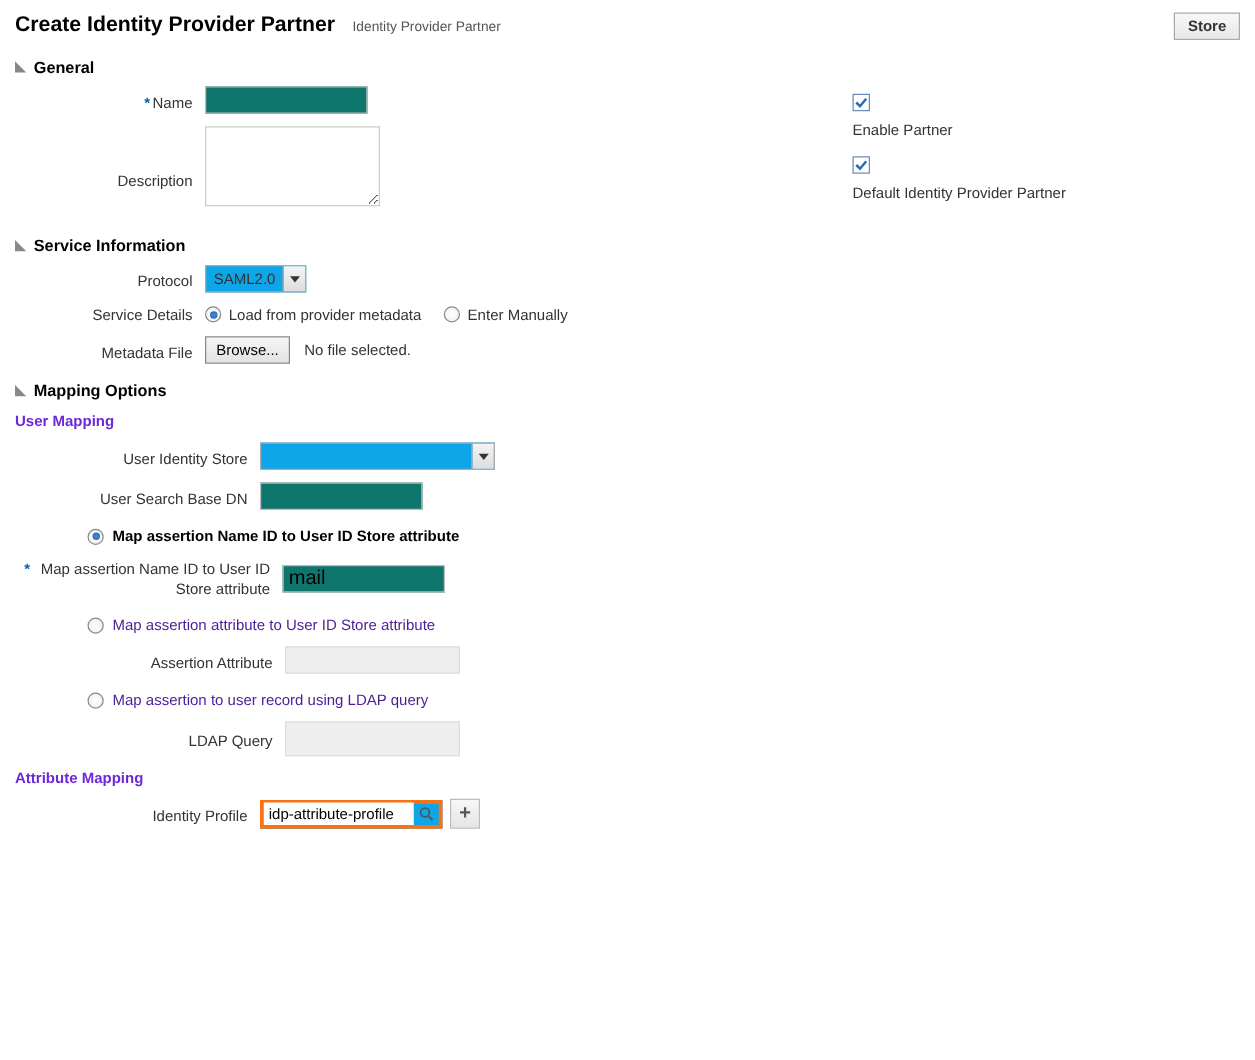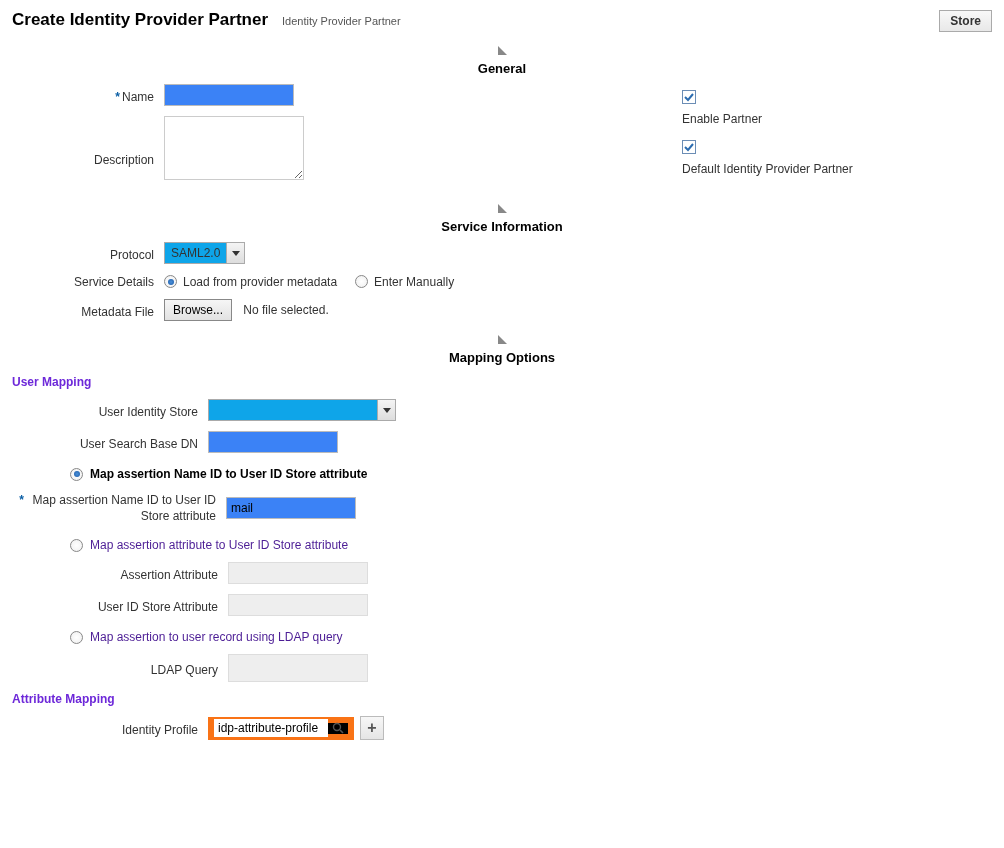--- a/index.html
+++ b/index.html
@@ -29,42 +29,41 @@
     font-weight: bold;
     color: #333;
     cursor: pointer;
     margin-top: -6px;
   }
   .section { margin-top: 14px; }
   .section-header {
     display: flex; align-items: center; gap: 6px;
     font-weight: bold; color: #000; font-size: 13px;
     margin-bottom: 8px;
-    flex-direction: column;
   }
   .triangle-icon {
     width: 0; height: 0;
     border-left: 9px solid #888;
     border-top: 9px solid transparent;
   }
   .subheading { font-weight: bold; font-size: 12px; color: #6d28d9; margin: 10px 0; }
   .two-col { display: flex; }
   .col-left { width: 670px; }
   .col-right { flex: 1; padding-top: 6px; }
   .form-row { display: flex; align-items: center; margin-bottom: 10px; }
   .form-label {
     width: 152px; text-align: right; padding-right: 10px; color: #333;
     font-size: 12px; padding-top: 4px;
   }
   .form-label.wide { width: 196px; }
   .form-label.xwide { width: 216px; }
   .req-star { color: #0b5fa5; font-weight: bold; padding-right: 2px; font-size: 12px; }
   input[type=text].txt {
     border: 1px solid #bbb; height: 22px; padding: 2px 4px;
-    font-size: 12px; width: 130px; background: #3b82f6;
+    font-size: 16px; width: 130px; background: #0f766e;
   }
   input[type=text].txt.wide { width: 130px; }
   input[type=text].txt.med { width: 130px; }
   textarea.txt {
     border: 1px solid #ccc; width: 140px; height: 64px; resize: both;
     font-size: 12px; padding: 2px 4px; background: #fff;
   }
   .select-wrap {
     display: inline-flex; align-items: stretch; border: 1px solid #aaa;
     height: 22px; background: #0ea5e9;
@@ -108,22 +107,22 @@
     width: 214px; text-align:right; padding-right:10px; font-size:12px;
     padding-top: 2px; line-height: 1.3;
   }
   .nested-label .req-star { vertical-align: top; }
   .radio-bold { font-weight: bold; color:#000; }
   .radio-plain { color:#4c1d95; }
   .radio-opt-row { display:flex; align-items:center; gap:7px; margin: 14px 0 10px 58px; }
   .nested-block { margin-left: 0; }
   .attr-profile-wrap { display:flex; align-items:center; gap:6px; }
   .search-input-wrap {
-    display:flex; align-items:center; border:6px solid #f97316; height:23px;
-    background:#000000; width:146px;
+    display:flex; align-items:center; border:3px solid #f97316; height:23px;
+    background:#0ea5e9; width:146px;
   }
   .search-input-wrap input {
     border:none; outline:none; flex:1; font-size:12px; padding:2px 4px; width:100%;
   }
   .search-icon-btn {
     width:20px; height:21px; display:flex; align-items:center; justify-content:center;
     cursor:pointer; color:#555;
   }
   .plus-btn {
     width:24px; height:24px; border:1px solid #bbb;
@@ -262,24 +261,20 @@
     </div>
 
     <div class="radio-opt-row">
       <span class="radio-dot"></span>
       <span class="radio-plain">Map assertion attribute to User ID Store attribute</span>
     </div>
     <div class="form-row nested-block">
       <div class="form-label xwide">Assertion Attribute</div>
       <div class="disabled-input"></div>
     </div>
-    <div class="form-row nested-block">
-      <div class="form-label xwide">User ID Store Attribute</div>
-      <div class="disabled-input"></div>
-    </div>
 
     <div class="radio-opt-row">
       <span class="radio-dot"></span>
       <span class="radio-plain">Map assertion to user record using LDAP query</span>
     </div>
     <div class="form-row nested-block">
       <div class="form-label xwide">LDAP Query</div>
       <div class="disabled-textarea"></div>
     </div>
   </div>

